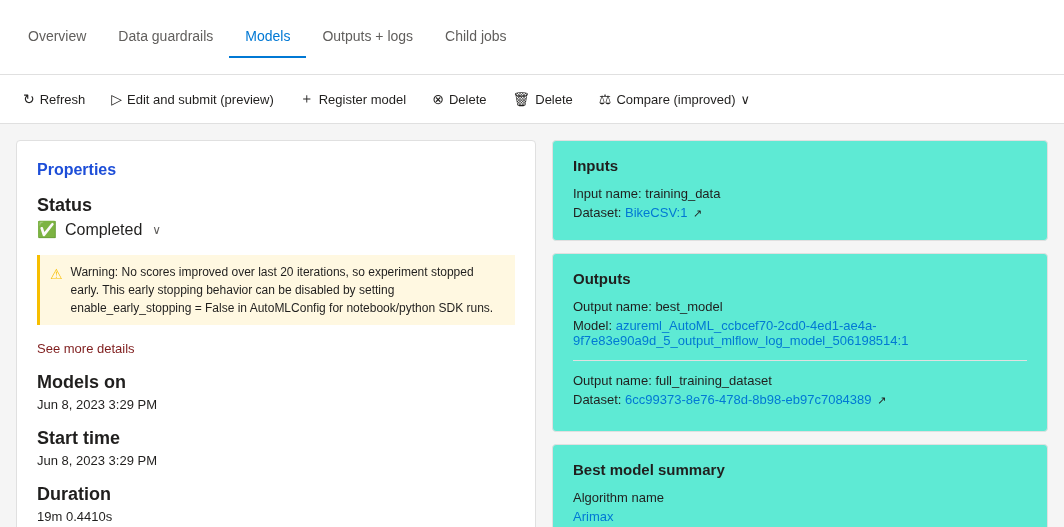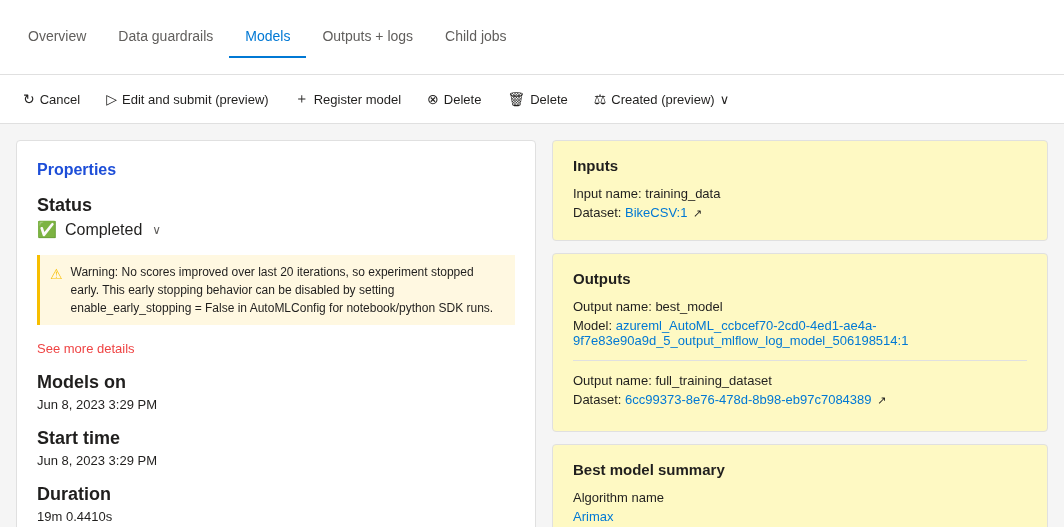--- a/index.html
+++ b/index.html
@@ -73,27 +73,27 @@
       gap: 8px;
       background: #fff8e1;
       border-left: 3px solid #f7be00;
       padding: 8px 10px;
       margin: 10px 0;
       font-size: 12px;
       color: #201f1e;
       line-height: 1.5;
     }
     .warning-icon { color: #f7be00; font-size: 14px; flex-shrink: 0; margin-top: 1px; }
-    .see-more-link { color: #ef4444; cursor: pointer; text-decoration: none; font-size: 13px; margin-top: 6px; display: inline-block; }
+    .see-more-link { color: #7f1d1d; cursor: pointer; text-decoration: none; font-size: 13px; margin-top: 6px; display: inline-block; }
 
     
     .right-panel { flex: 1; display: flex; flex-direction: column; gap: 12px; }
 
     .info-card {
-      background: #fef9c3;
+      background: #5eead4;
       border: 1px solid #e0e0e0;
       border-radius: 4px;
       padding: 16px 20px;
     }
     .card-title { font-size: 15px; font-weight: 600; margin-bottom: 12px; color: #201f1e; }
     .card-row { font-size: 13px; color: #201f1e; margin-bottom: 4px; }
     .card-link { color: #0078d4; text-decoration: none; cursor: pointer; }
     .ext-icon { font-size: 11px; margin-left: 2px; }
 
     .output-name-row { margin-bottom: 8px; }
@@ -106,41 +106,41 @@
   <div class="tab">Overview</div>
   <div class="tab">Data guardrails</div>
   <div class="tab active">Models</div>
   <div class="tab">Outputs + logs</div>
   <div class="tab">Child jobs</div>
 </div>
 
 <div class="toolbar">
   <button class="toolbar-btn">
     <span class="btn-icon">↻</span>
-    <span>Cancel</span>
+    <span>Refresh</span>
   </button>
   <button class="toolbar-btn">
     <span class="btn-icon">▷</span>
     <span>Edit and submit (preview)</span>
   </button>
   <button class="toolbar-btn">
     <span class="btn-icon">＋</span>
     <span>Register model</span>
   </button>
   <button class="toolbar-btn">
     <span class="btn-icon">⊗</span>
     <span>Delete</span>
   </button>
   <button class="toolbar-btn">
     <span class="btn-icon">🗑</span>
     <span>Delete</span>
   </button>
   <button class="toolbar-btn">
     <span class="btn-icon">⚖</span>
-    <span>Created (preview)</span>
+    <span>Compare (improved)</span>
     <span>∨</span>
   </button>
 </div>
 
 <div class="main-content">
 
   <div class="left-panel">
     <div class="panel-title">Properties</div>
 
     

